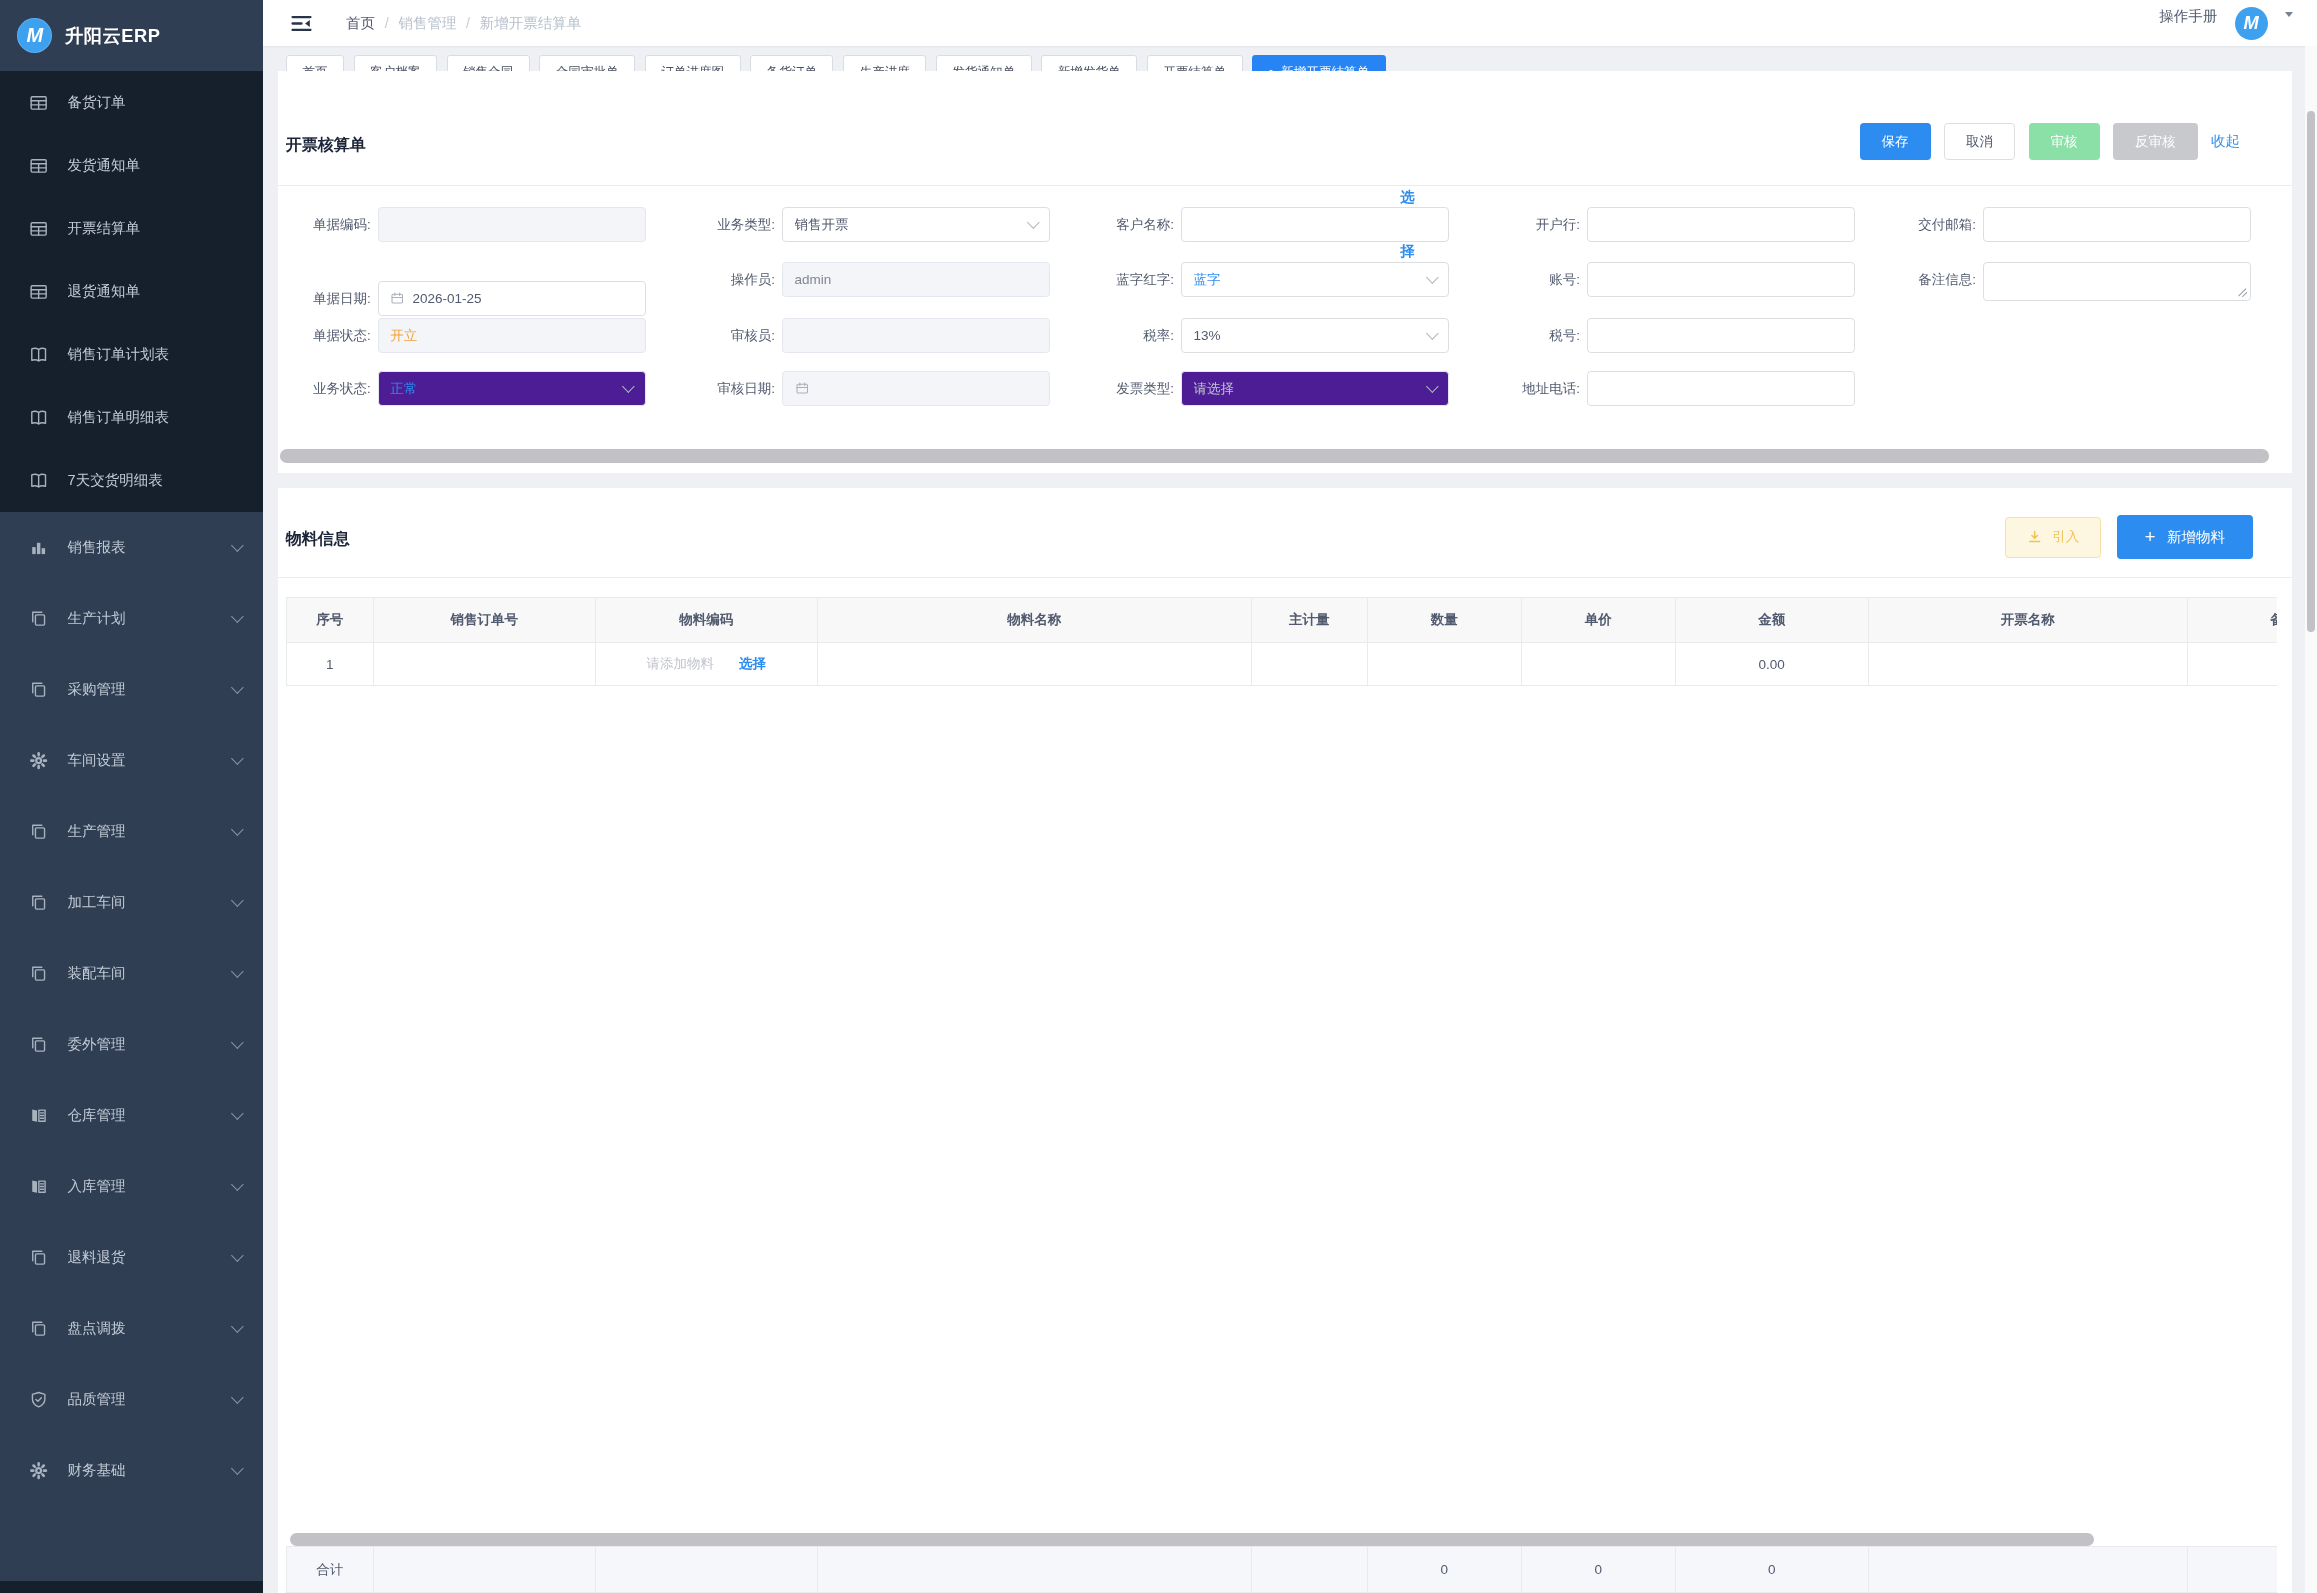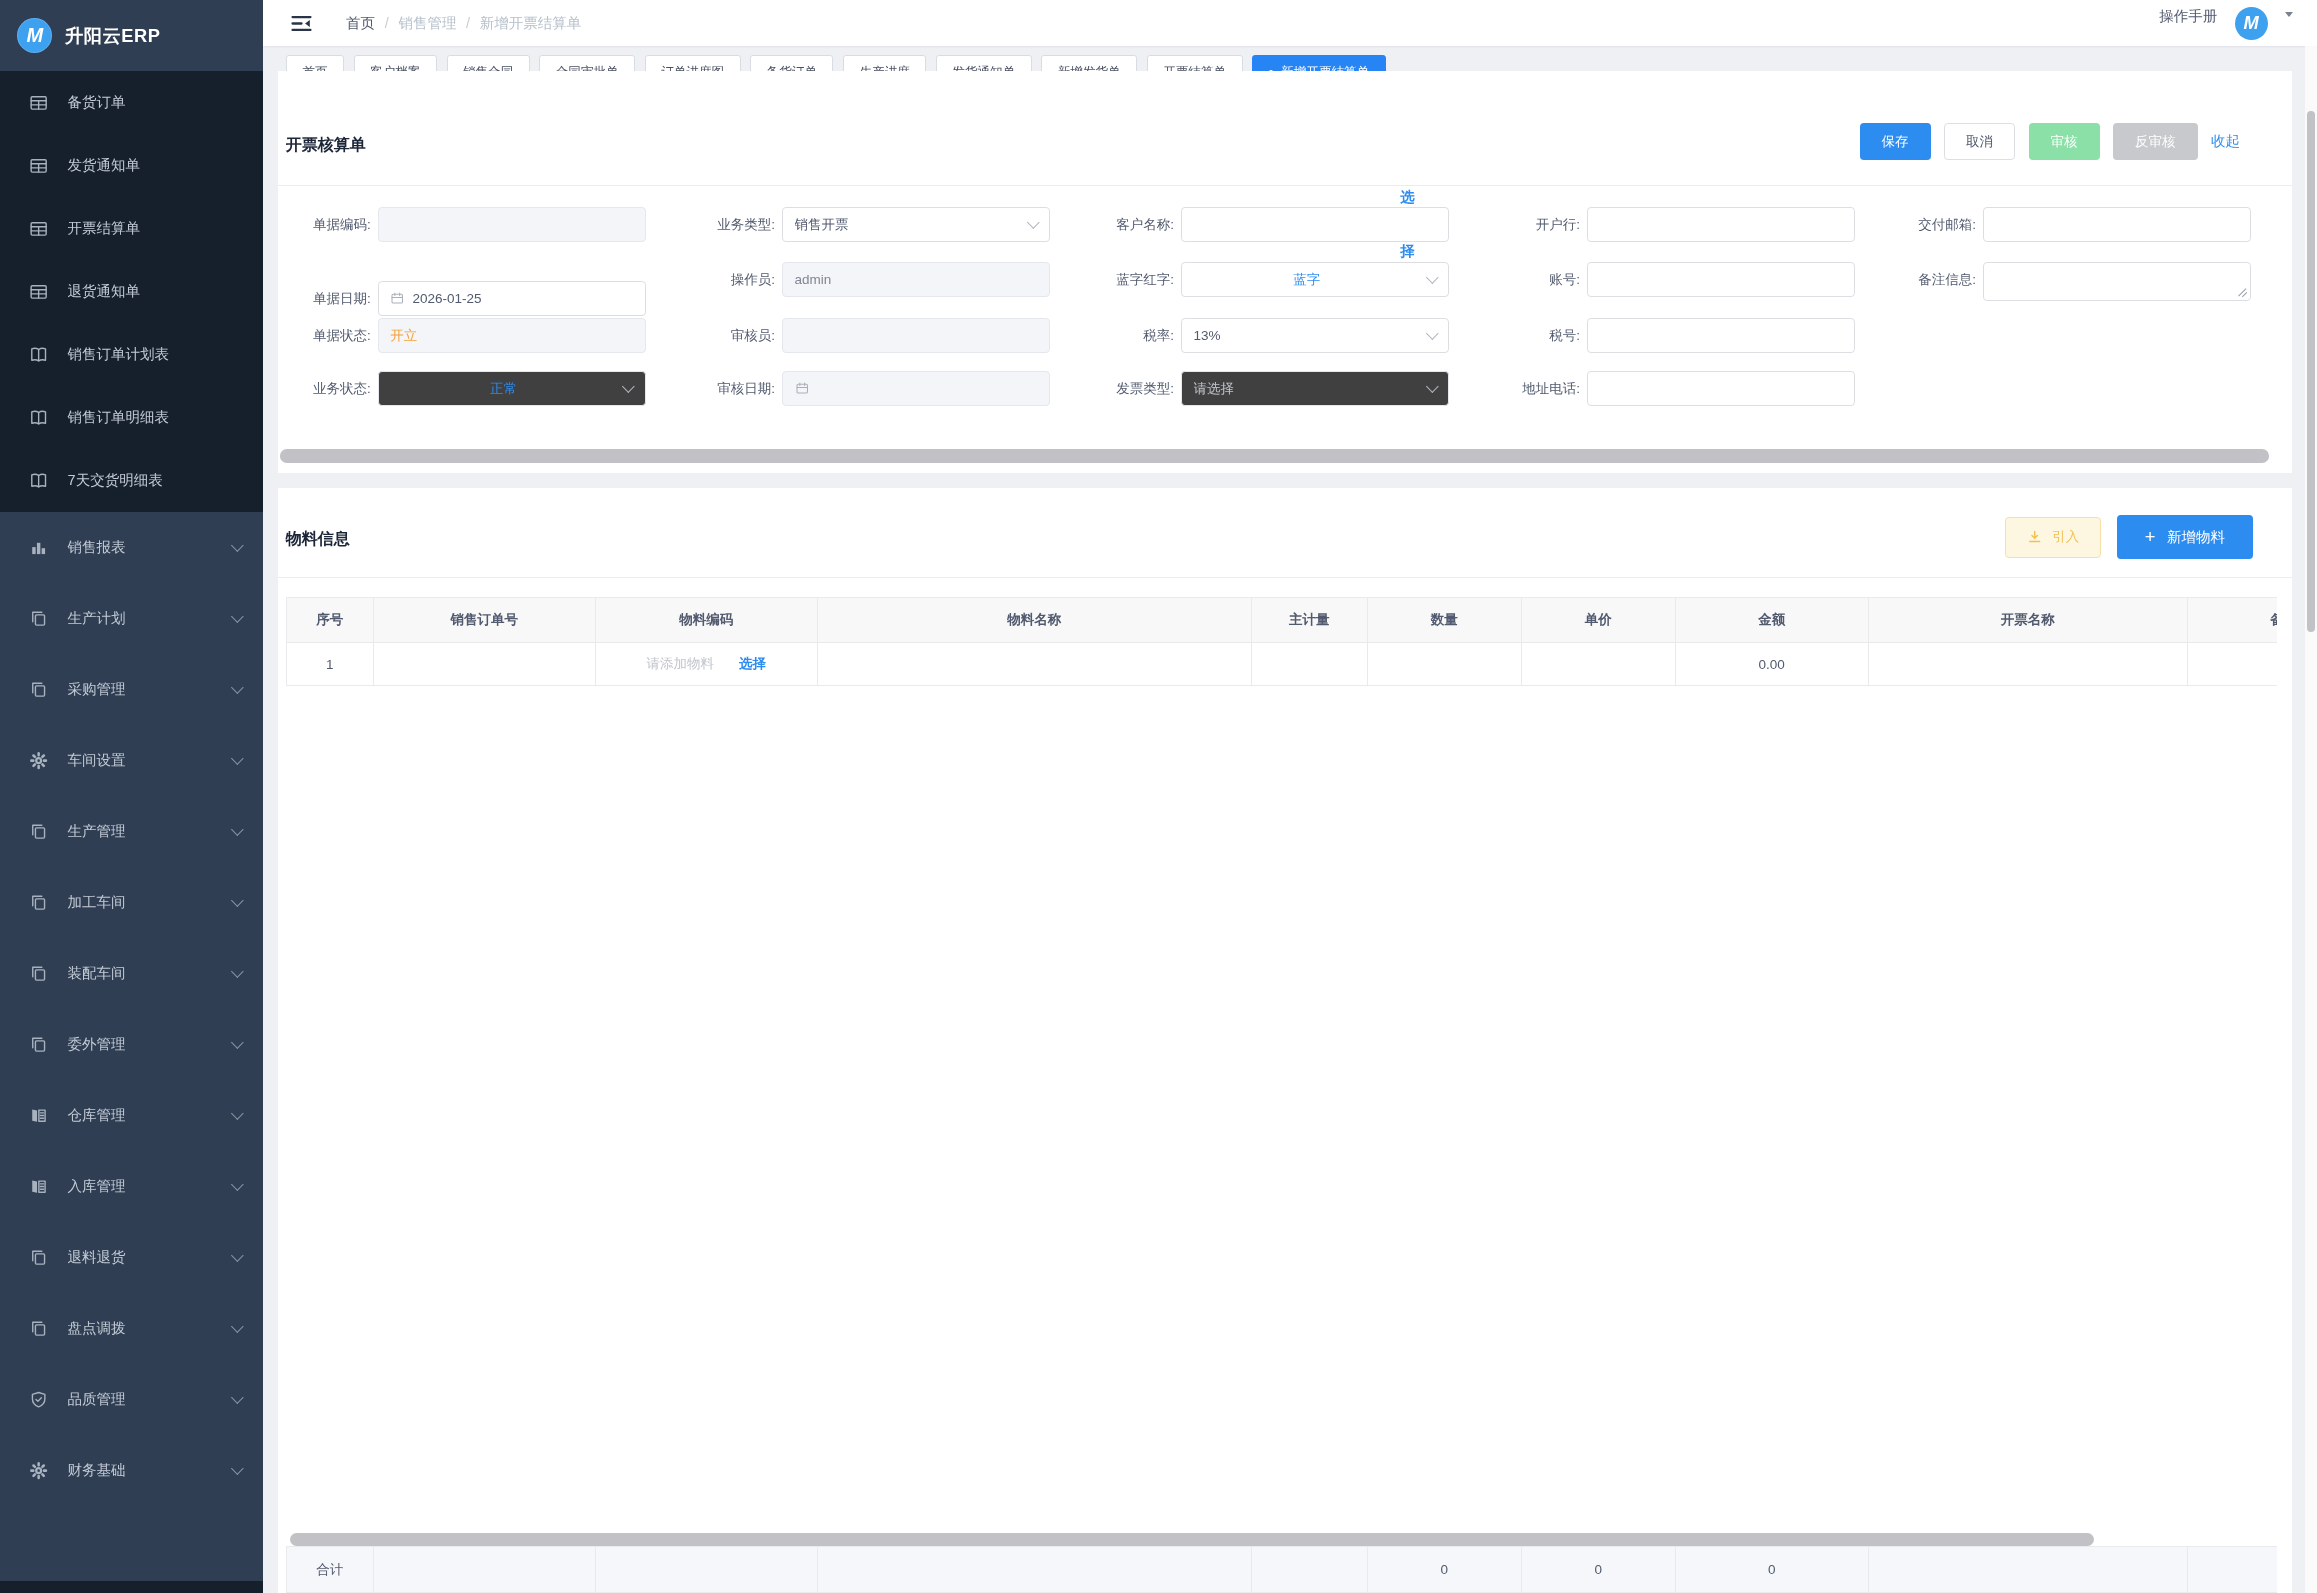--- a/index.html
+++ b/index.html
@@ -59,24 +59,24 @@
   .link{color:#2d8cf0;font-size:14.5px;cursor:pointer;}
   .p1-buttons{position:absolute;top:52px;right:52px;display:flex;align-items:center;gap:13.5px;}
   
   .fld{position:absolute;height:35px;}
   .flabel{position:absolute;left:0;top:0;width:85px;height:35px;line-height:35px;text-align:right;
           font-size:13.5px;color:#515a6e;white-space:nowrap;}
   .fbox{position:absolute;left:92px;top:0;width:268px;height:35px;border:1px solid #dcdee2;border-radius:3.9px;
         background:#fff;box-sizing:border-box;display:flex;align-items:center;padding:0 11.6px;gap:7.7px;
         font-size:13.5px;color:#515a6e;}
   .fbox.disabled{background:#f4f5f8;border-color:#e4e7ed;color:#808695;}
-  .fbox.soft{background:#404040;border-color:#e4e7ed;}
+  .fbox.soft{background:#4c1d95;border-color:#e4e7ed;}
   .fbox .val{flex:1;white-space:nowrap;overflow:hidden;}
   .fbox .val.orange{color:#f0a13a;}
-  .fbox .val.blue{color:#2d8cf0;text-align:center;}
+  .fbox .val.blue{color:#2d8cf0;}
   .fbox .val.ph{color:#c0c4cc;}
   .fbox .schev{width:7.7px;height:7.7px;border-right:1.4px solid #b0b6bf;border-bottom:1.4px solid #b0b6bf;
                transform:rotate(45deg);margin-top:-3.9px;flex:0 0 auto;}
   .fbox .cal{color:#aab0bb;flex:0 0 auto;}
   .fbox.tarea{height:39px;align-items:flex-start;padding-top:5.8px;position:absolute;}
   .grip{position:absolute;right:2.9px;bottom:2.9px;color:#9aa1ab;}
   .picker{position:absolute;left:307px;top:-19.3px;height:73px;width:23px;display:flex;flex-direction:column;
           justify-content:space-between;align-items:center;color:#2d8cf0;font-size:14.5px;font-weight:bold;
           z-index:3;cursor:pointer;}
   

